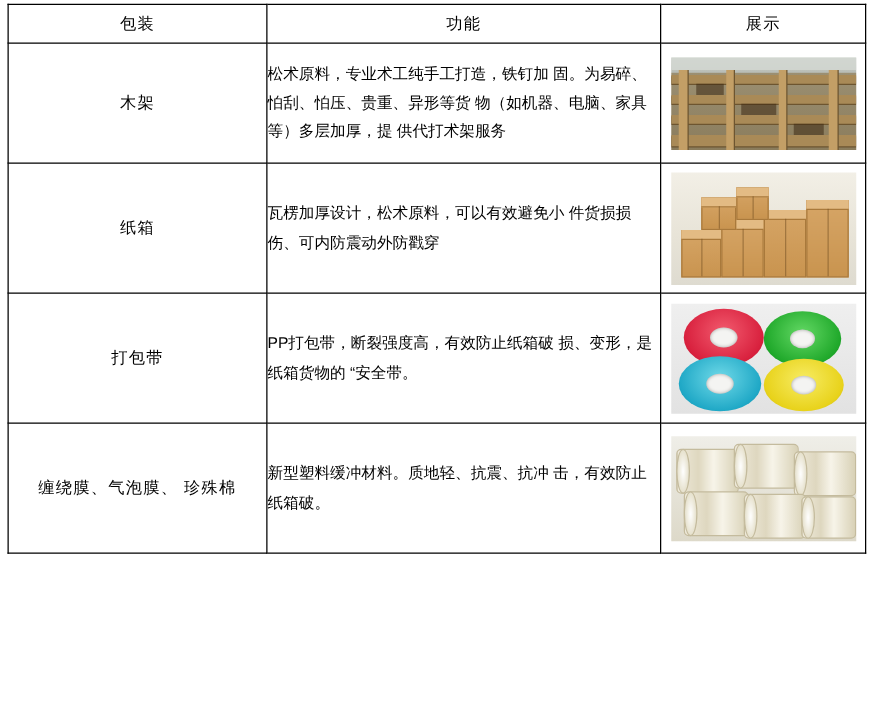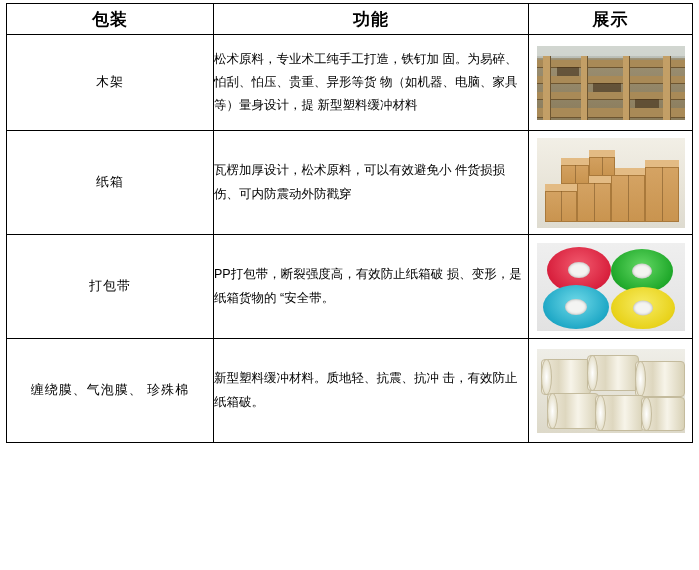--- a/index.html
+++ b/index.html
@@ -30,22 +30,22 @@
     border: 1px solid #000000;
     vertical-align: middle;
     padding: 0;
   }
   col.c-name { width: 207px; }
   col.c-func { width: 315px; }
   col.c-show { width: 164px; }
 
   thead th {
     height: 30px;
-    font-size: 17px;
-    font-weight: bold;
+    font-size: 13px;
+    font-weight: normal;
     text-align: center;
     letter-spacing: 1px;
   }
   td.name-cell {
     text-align: center;
     font-size: 13px;
     letter-spacing: 1px;
     padding: 4px 6px;
     line-height: 1.6;
   }
@@ -172,21 +172,21 @@
       <tr>
         <th>包装</th>
         <th>功能</th>
         <th>展示</th>
       </tr>
     </thead>
     <tbody>
 
       <tr style="height:96px;">
         <td class="name-cell">木架</td>
-        <td class="func-cell">松术原料，专业术工纯手工打造，铁钉加 固。为易碎、怕刮、怕压、贵重、异形等货 物（如机器、电脑、家具等）量身设计，提 新型塑料缓冲材料</td>
+        <td class="func-cell">松术原料，专业术工纯手工打造，铁钉加 固。为易碎、怕刮、怕压、贵重、异形等货 物（如机器、电脑、家具等）多层加厚，提 供代打术架服务</td>
         <td class="show-cell">
           <div class="photo photo-wood">
             <div class="slat" style="left:0;top:14px;width:148px;height:7px;"></div>
             <div class="slat" style="left:0;top:30px;width:148px;height:7px;"></div>
             <div class="slat" style="left:0;top:46px;width:148px;height:7px;"></div>
             <div class="slat" style="left:0;top:62px;width:148px;height:9px;"></div>
             <div class="v" style="left:6px;top:10px;width:7px;height:64px;"></div>
             <div class="v" style="left:44px;top:10px;width:6px;height:64px;"></div>
             <div class="v" style="left:86px;top:10px;width:6px;height:64px;"></div>
             <div class="v" style="left:126px;top:10px;width:7px;height:64px;"></div>

